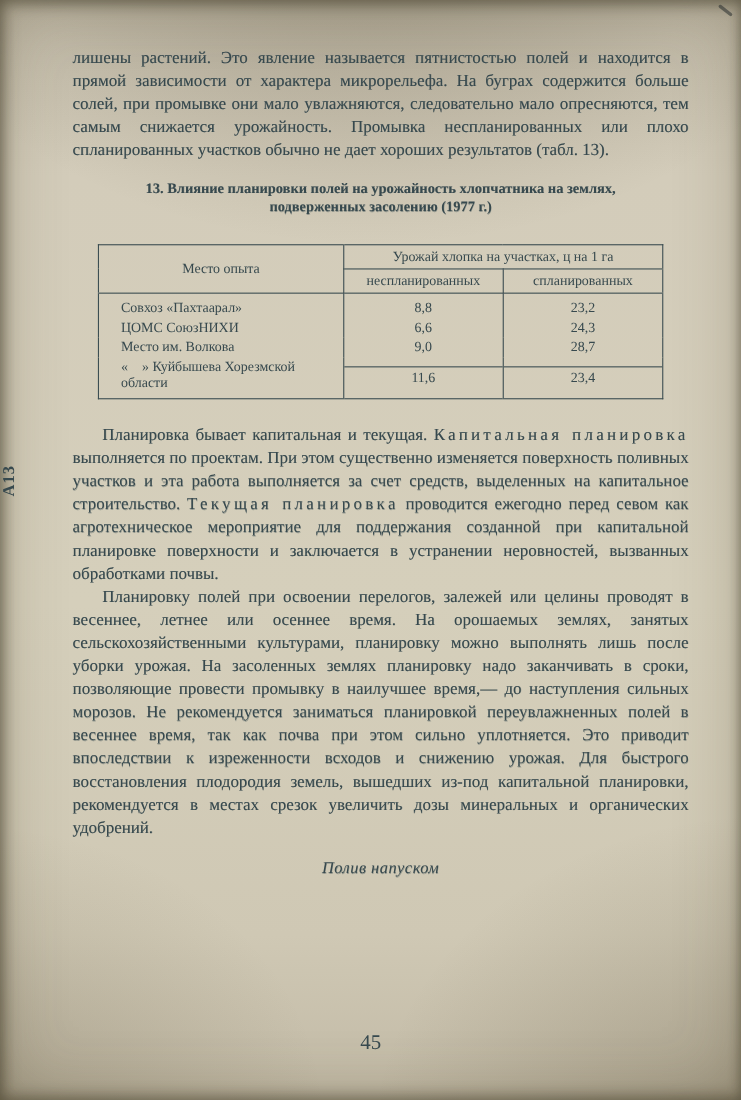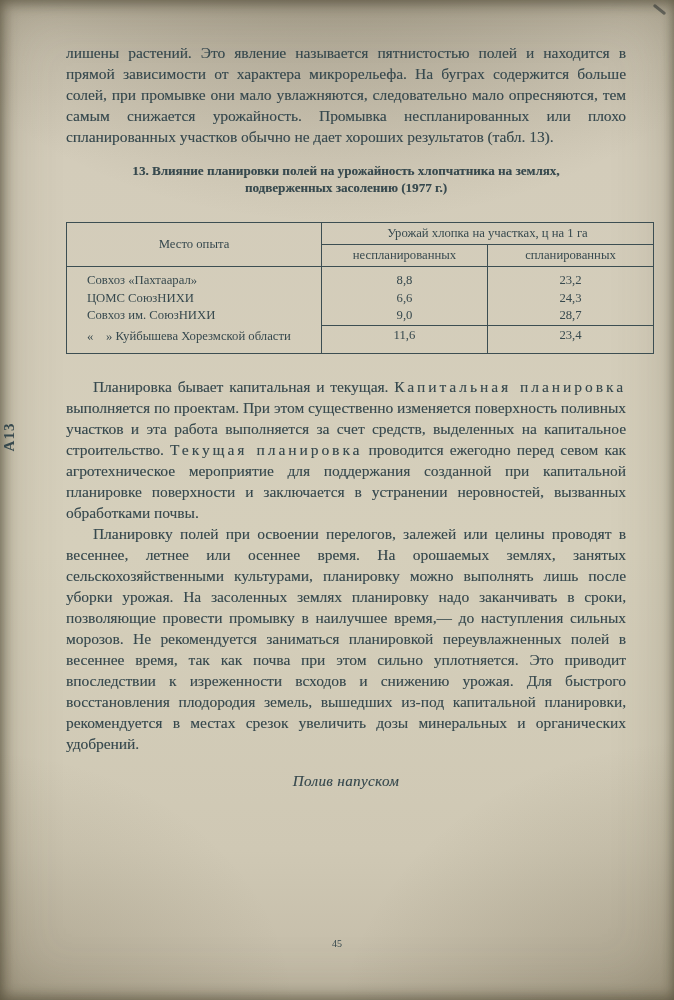--- a/index.html
+++ b/index.html
@@ -48,21 +48,21 @@
   .para { margin: 0; text-indent: 27px; }
   .para.no-indent { text-indent: 0; }
   .sp { letter-spacing: 3px; }
   .tbl-caption {
     margin: 15px auto 26px; width: 90%;
     text-align: center; font-weight: bold;
     font-size: 13.1px; line-height: 17px;
     text-indent: 0;
   }
   .data-table {
-    width: 588px; margin: 0 auto 22px;
+    width: 514px; margin: 0 auto 22px;
     border-collapse: collapse;
     font-size: 12.7px; line-height: 15.5px;
     border: 1.4px solid #3c4e52;
     text-shadow: none;
     padding-left: 46px;
   }
   .data-table th { font-weight: normal; }
   .data-table .c1 {
     width: 43%;
     border-right: 1px solid #3c4e52;
@@ -97,21 +97,21 @@
     padding: 2px 4px 5px; text-align: center;
   }
   .heading {
     margin: 17px 0 15px; text-align: center;
     font-style: italic; font-weight: normal;
     font-size: 15px; letter-spacing: .4px;
     text-indent: 0;
   }
   .page-number {
     position: absolute; left: 0; right: 0; top: 938px;
-    text-align: center; font-size: 10px;
+    text-align: center; font-size: 19px;
     color: #37494e;
   }
 </style>
 </head>
 <body>
 
 <div class="page">
 
   <div class="scan-mark"></div>
 
@@ -139,21 +139,21 @@
           <td class="place">Совхоз «Пахтаарал»</td>
           <td class="val bR">8,8</td>
           <td class="val">23,2</td>
         </tr>
         <tr>
           <td class="place">ЦОМС СоюзНИХИ</td>
           <td class="val bR">6,6</td>
           <td class="val">24,3</td>
         </tr>
         <tr>
-          <td class="place">Совхоз им. СоюзНИХИ</td>
+          <td class="place">Место им. Волкова</td>
           <td class="val bR">9,0</td>
           <td class="val">28,7</td>
         </tr>
         <tr>
           <td class="place">«&nbsp;&nbsp;&nbsp;&nbsp;» Куйбышева Хорезмской области</td>
           <td class="val bR bottom">
             <div class="rule-top">11,6</div>
           </td>
           <td class="val bottom">
             <div class="rule-top">23,4</div>

